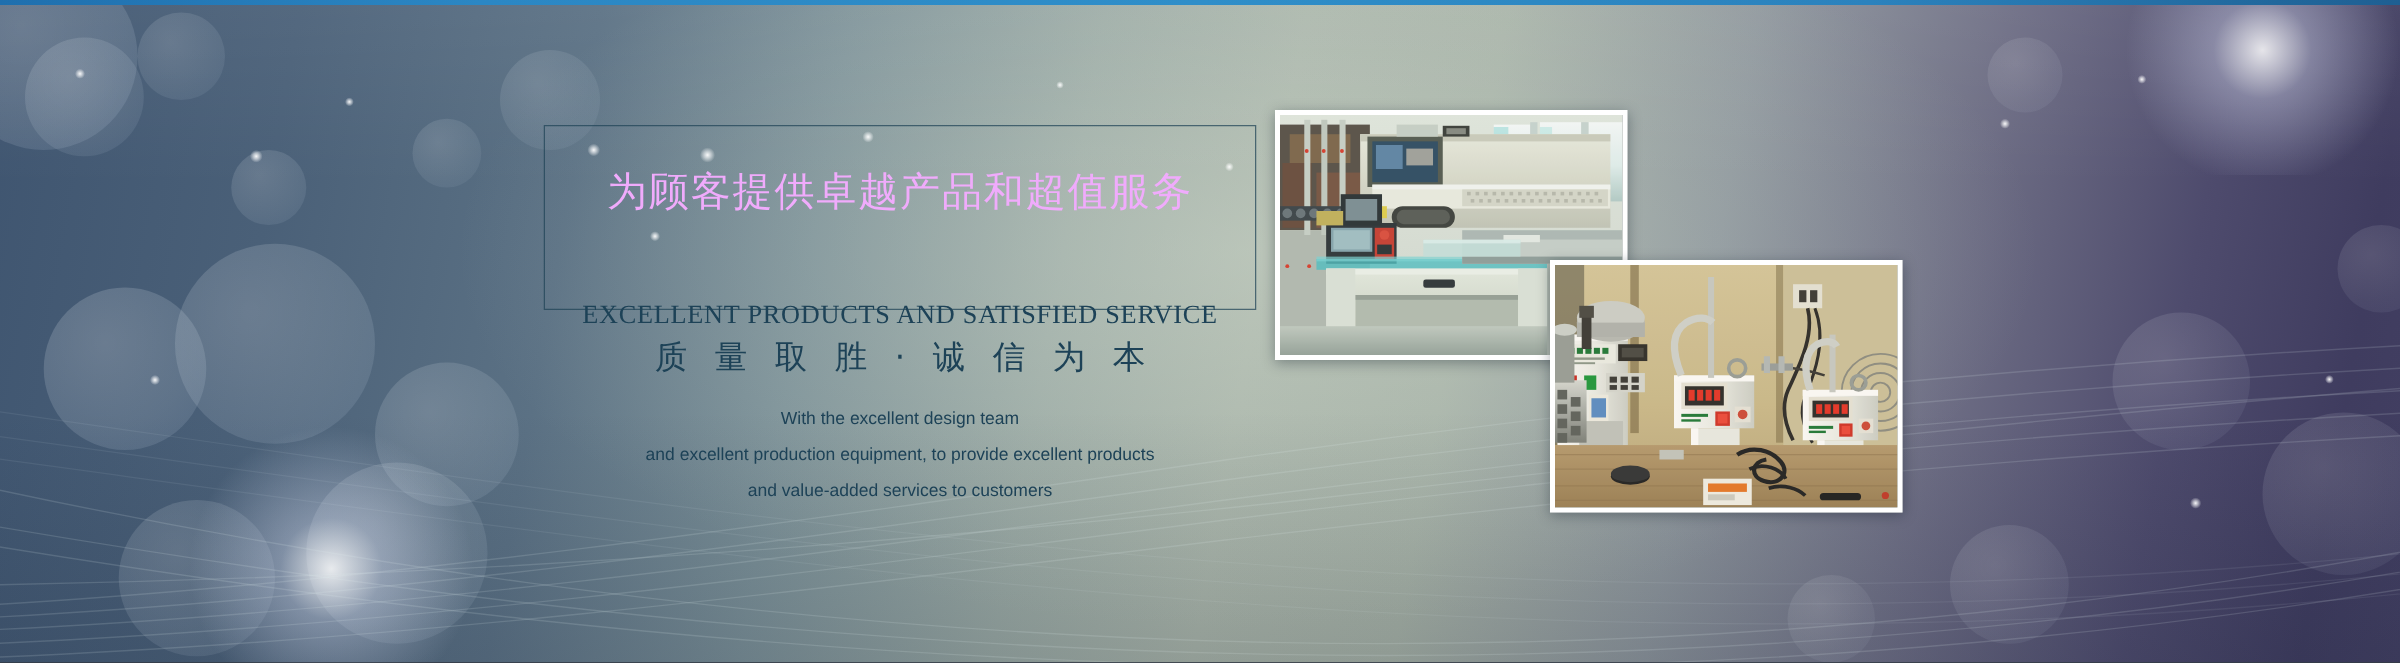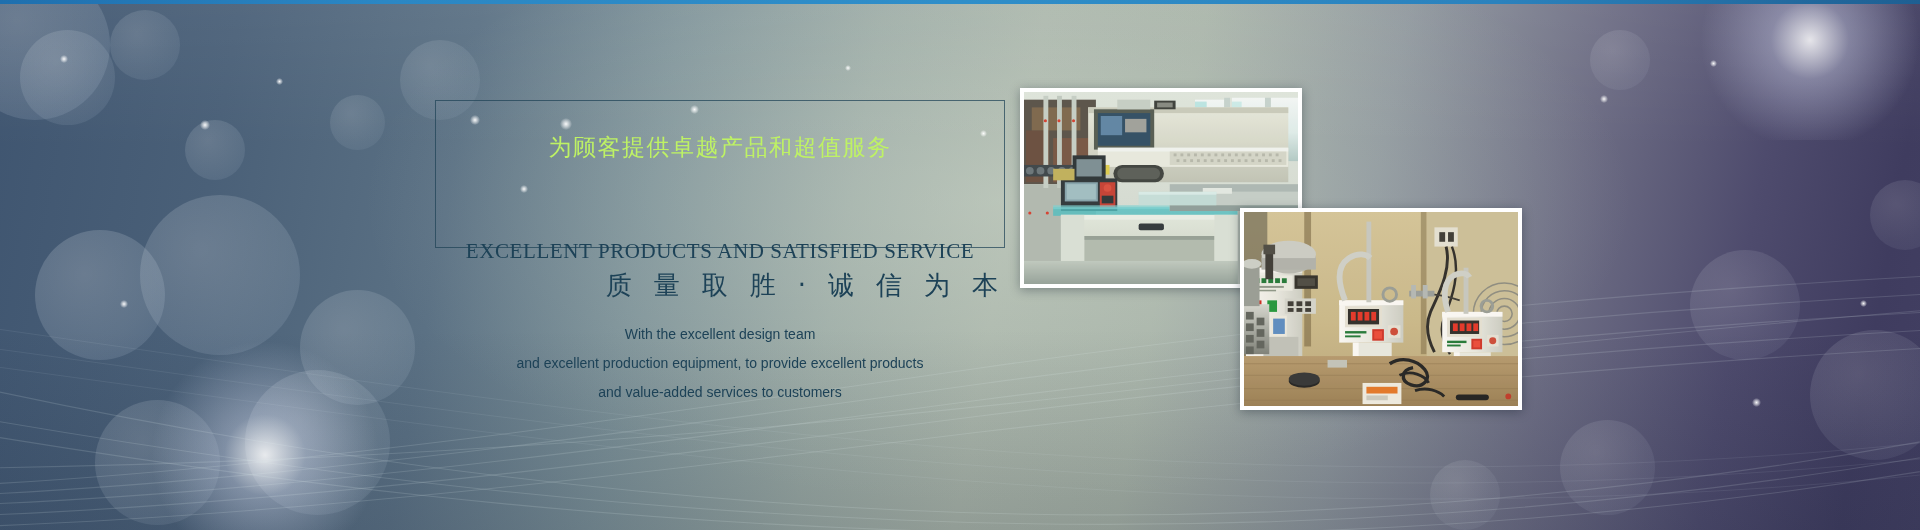--- a/index.html
+++ b/index.html
@@ -99,23 +99,23 @@
     height: 148px;
     border: 1px solid rgba(30,66,86,0.72);
     box-sizing: border-box;
   }
   .headline-cn {
     position: absolute;
     left: 435px;
     top: 132px;
     width: 570px;
     text-align: center;
-    font-size: 23px;
+    font-size: 32px;
     letter-spacing: 1.5px;
-    color: #bef264;
+    color: #f0abfc;
     font-family: "DejaVu Sans", "Liberation Sans", sans-serif;
     font-weight: 400;
     white-space: nowrap;
   }
   .headline-en {
     position: absolute;
     left: 435px;
     top: 191px;
     width: 570px;
     text-align: center;
@@ -125,21 +125,21 @@
     font-family: "Liberation Serif", "DejaVu Serif", serif;
     font-weight: 400;
     white-space: nowrap;
     margin-top: 48px;
   }
   .slogan-cn {
     position: absolute;
     left: 420px;
     top: 268px;
     width: 600px;
-    text-align: right;
+    text-align: center;
     font-size: 26px;
     letter-spacing: 22px;
     text-indent: 22px;
     color: #1d4257;
     font-family: "DejaVu Sans", "Liberation Sans", sans-serif;
     white-space: nowrap;
   }
   .paragraph {
     position: absolute;
     left: 330px;

